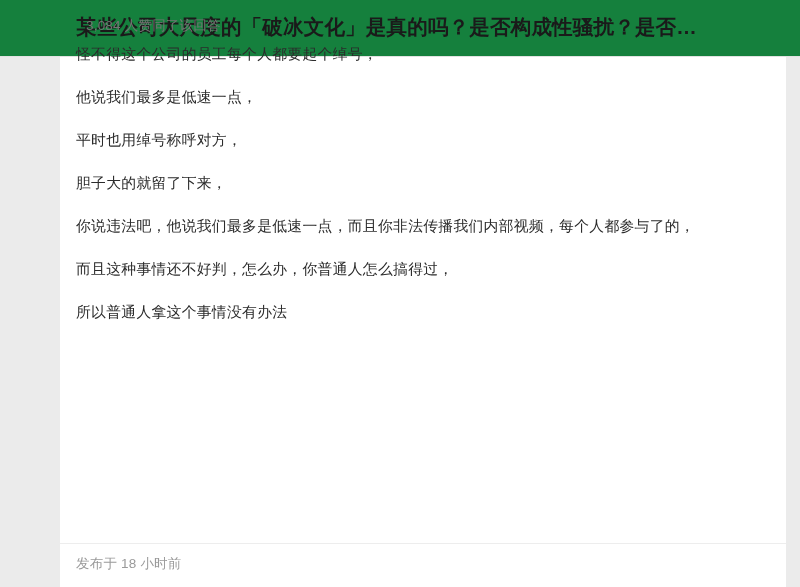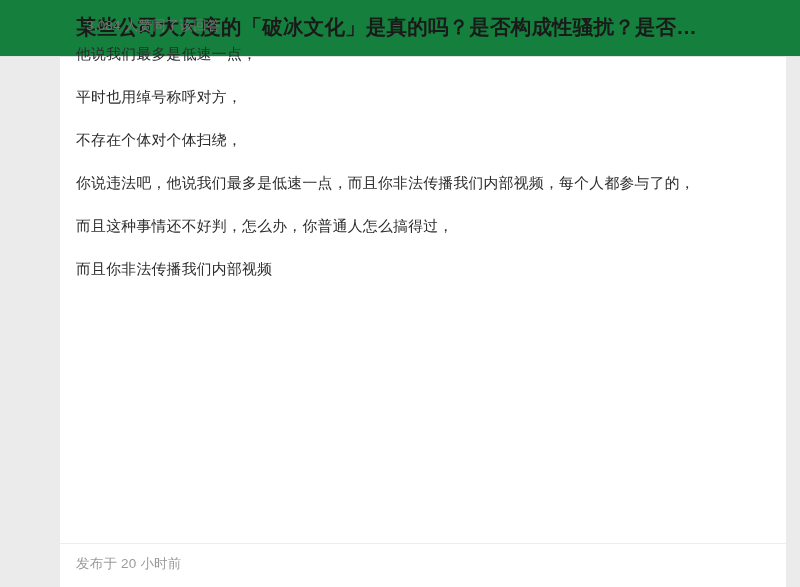--- a/index.html
+++ b/index.html
@@ -158,27 +158,28 @@
   <div class="content">
     <div class="left-rail"></div>
     <div class="right-rail"></div>
     <div class="article"></div>
     <div class="bottom-strip"></div>
   </div>
 
   <div class="vote-line">3,084 人赞同了该回答</div>
 
   <div class="body-text">
+    <p class="para">怪不得这个公司的员工每个人都要起个绰号，</p>
     <p class="para">他说我们最多是低速一点，</p>
     <p class="para">平时也用绰号称呼对方，</p>
-    <p class="para">不存在个体对个体扫绕，</p>
+    <p class="para">胆子大的就留了下来，</p>
     <p class="para">你说违法吧，他说我们最多是低速一点，而且你非法传播我们内部视频，每个人都参与了的，</p>
     <p class="para">而且这种事情还不好判，怎么办，你普通人怎么搞得过，</p>
-    <p class="para">而且你非法传播我们内部视频</p>
+    <p class="para">所以普通人拿这个事情没有办法</p>
   </div>
 
   <div class="footer-strip"></div>
   <div class="footer-side-left"></div>
   <div class="footer-side-right"></div>
   <div class="footer-divider"></div>
-  <div class="footer-meta">发布于 20 小时前</div>
+  <div class="footer-meta">发布于 18 小时前</div>
 
 </div>
 
 </body></html>

